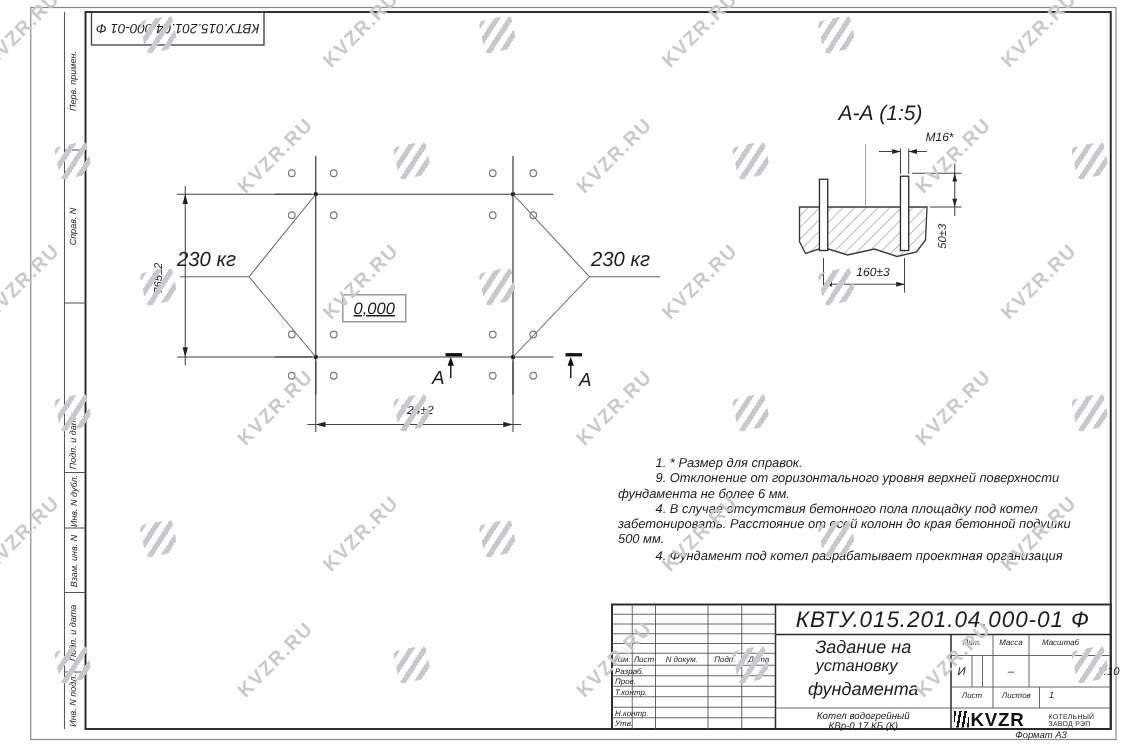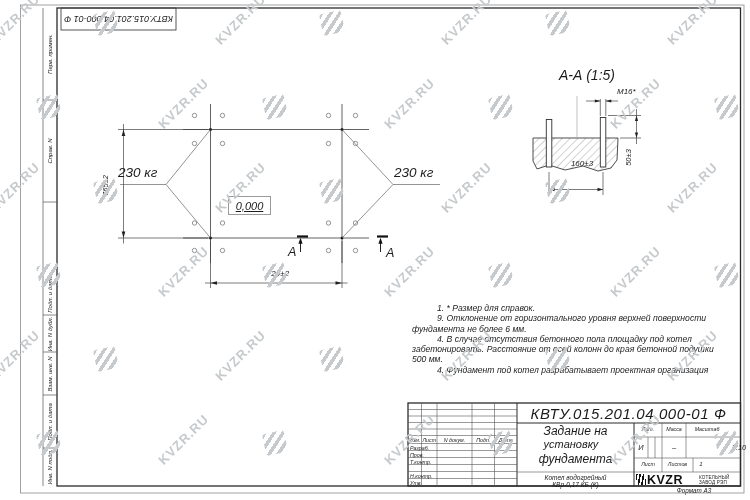--- a/index.html
+++ b/index.html
@@ -250,21 +250,21 @@
   </div>
   <span class="t ctr" style="left:252px;top:269px;width:52px;font-size:8px;">724±2</span>
   <span class="t" style="left:288px;top:245px;font-size:12.5px;">А</span>
   <span class="t" style="left:386px;top:246px;font-size:12.5px;">А</span>
 
   <span class="t ctr" style="left:537px;top:67px;width:100px;font-size:14px;">А-А (1:5)</span>
   <span class="t" style="left:617px;top:87px;font-size:8px;">М16*</span>
   <div class="rotbox" style="left:618px;top:143px;width:20px;height:28px;">
     <span class="rot90" style="font-size:7.5px;">50±3</span>
   </div>
-  <span class="t ctr" style="left:558px;top:159px;width:48px;font-size:8px;">160±3</span>
+  <span class="t ctr" style="left:558px;top:177px;width:48px;font-size:8px;">160±3</span>
 
   <div id="notes">
     <div class="ind">1. * Размер для справок.</div>
     <div class="ind">9. Отклонение от горизонтального уровня верхней поверхности</div>
     <div>фундамента не более 6 мм.</div>
     <div class="ind">4. В случае отсутствия бетонного пола площадку под котел</div>
     <div>забетонировать. Расстояние от осей колонн до края бетонной подушки</div>
     <div>500 мм.</div>
     <div class="ind">4. Фундамент под котел разрабатывает проектная организация</div>
   </div>

